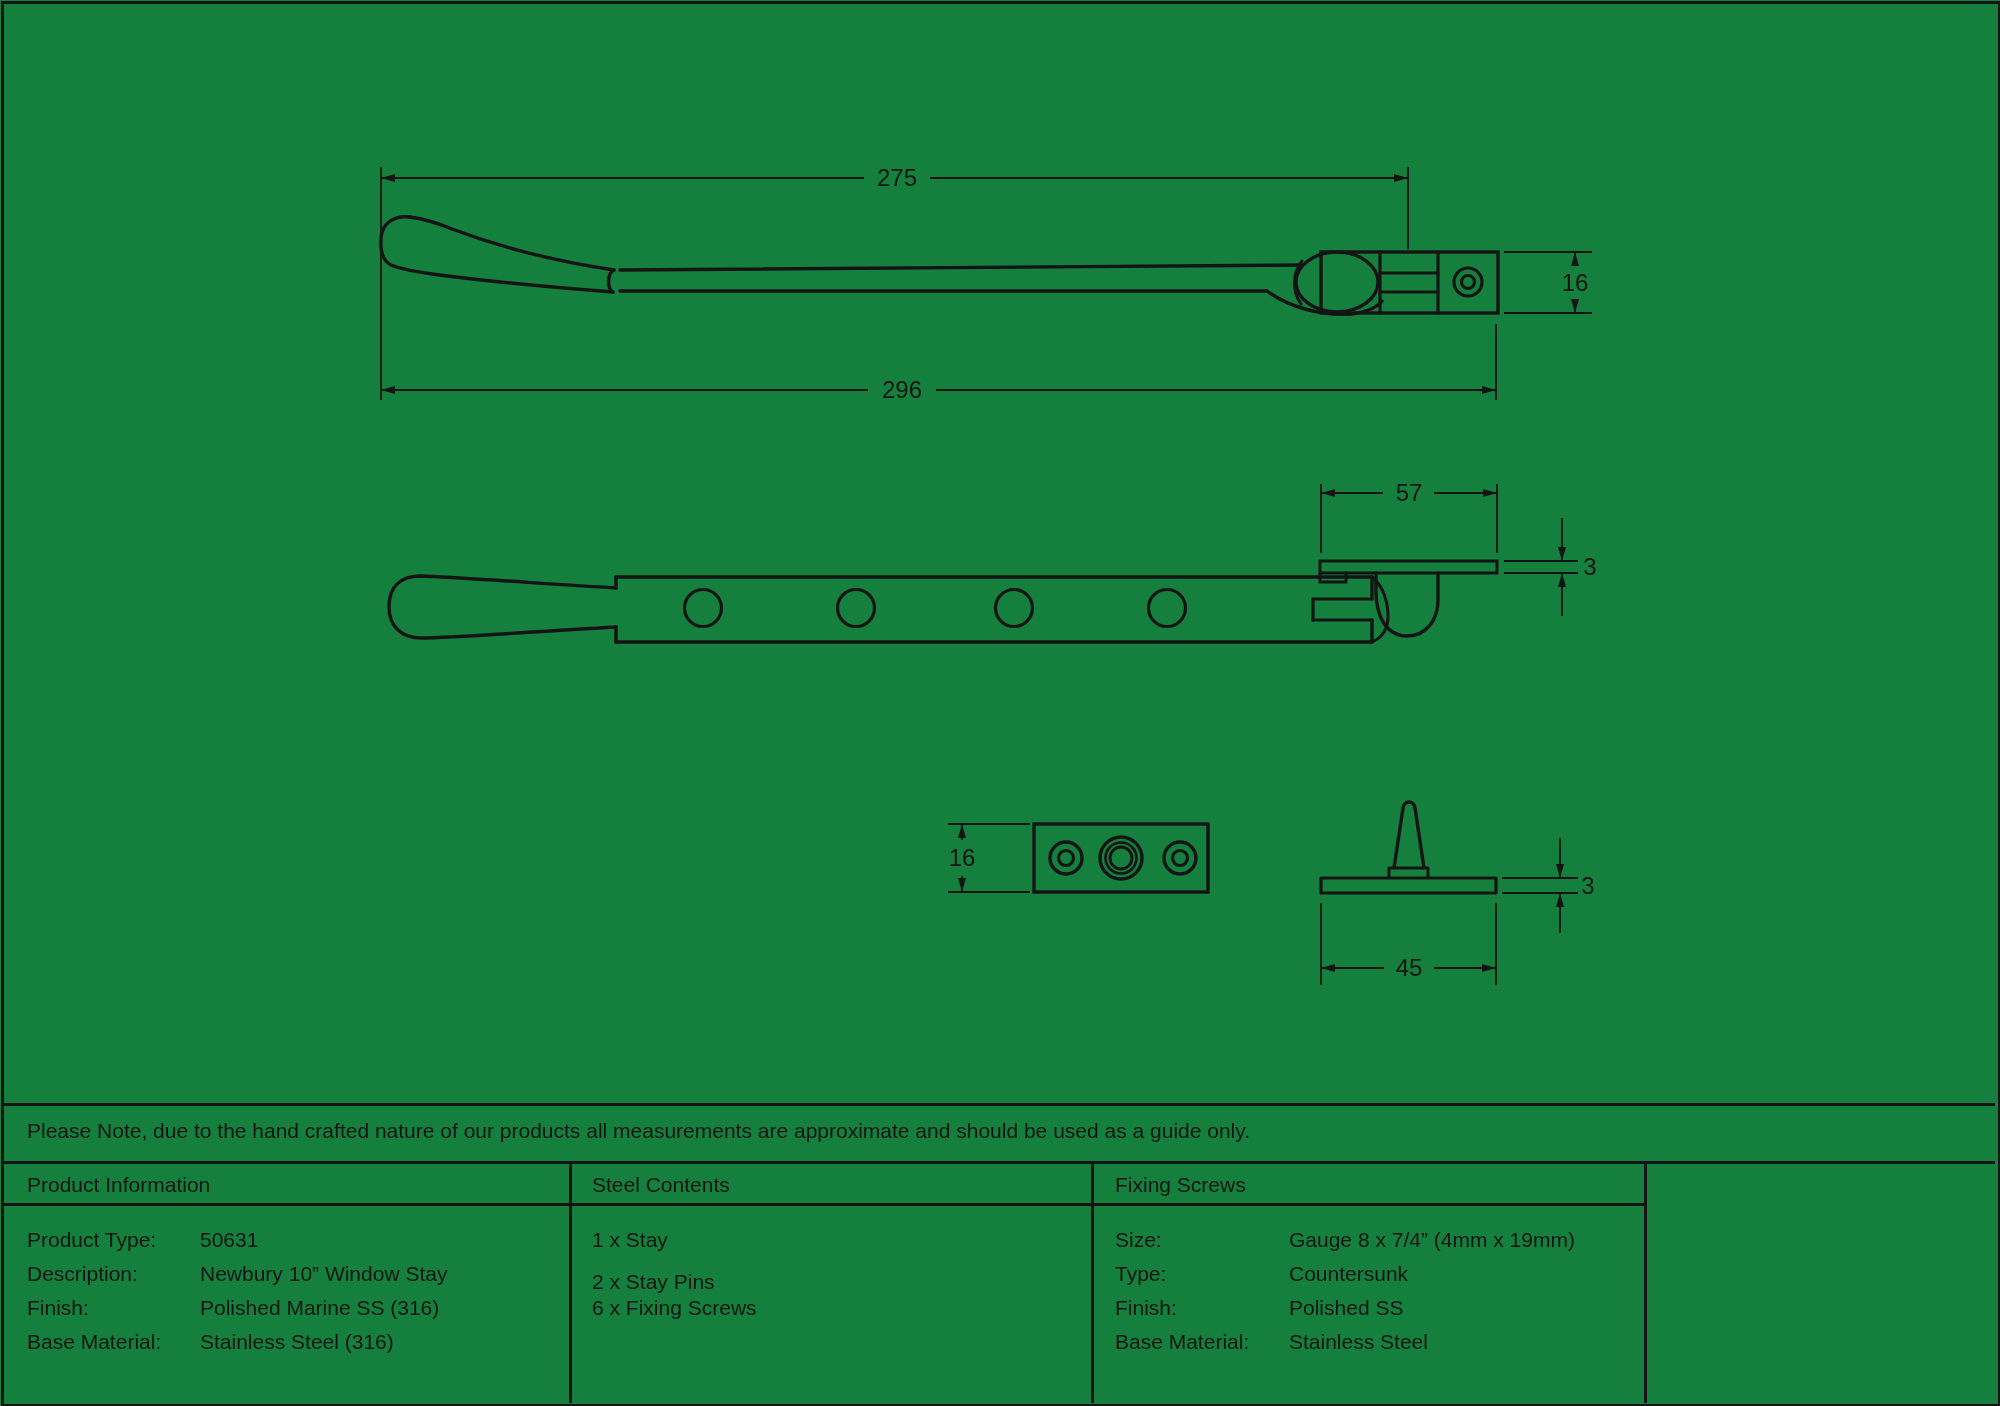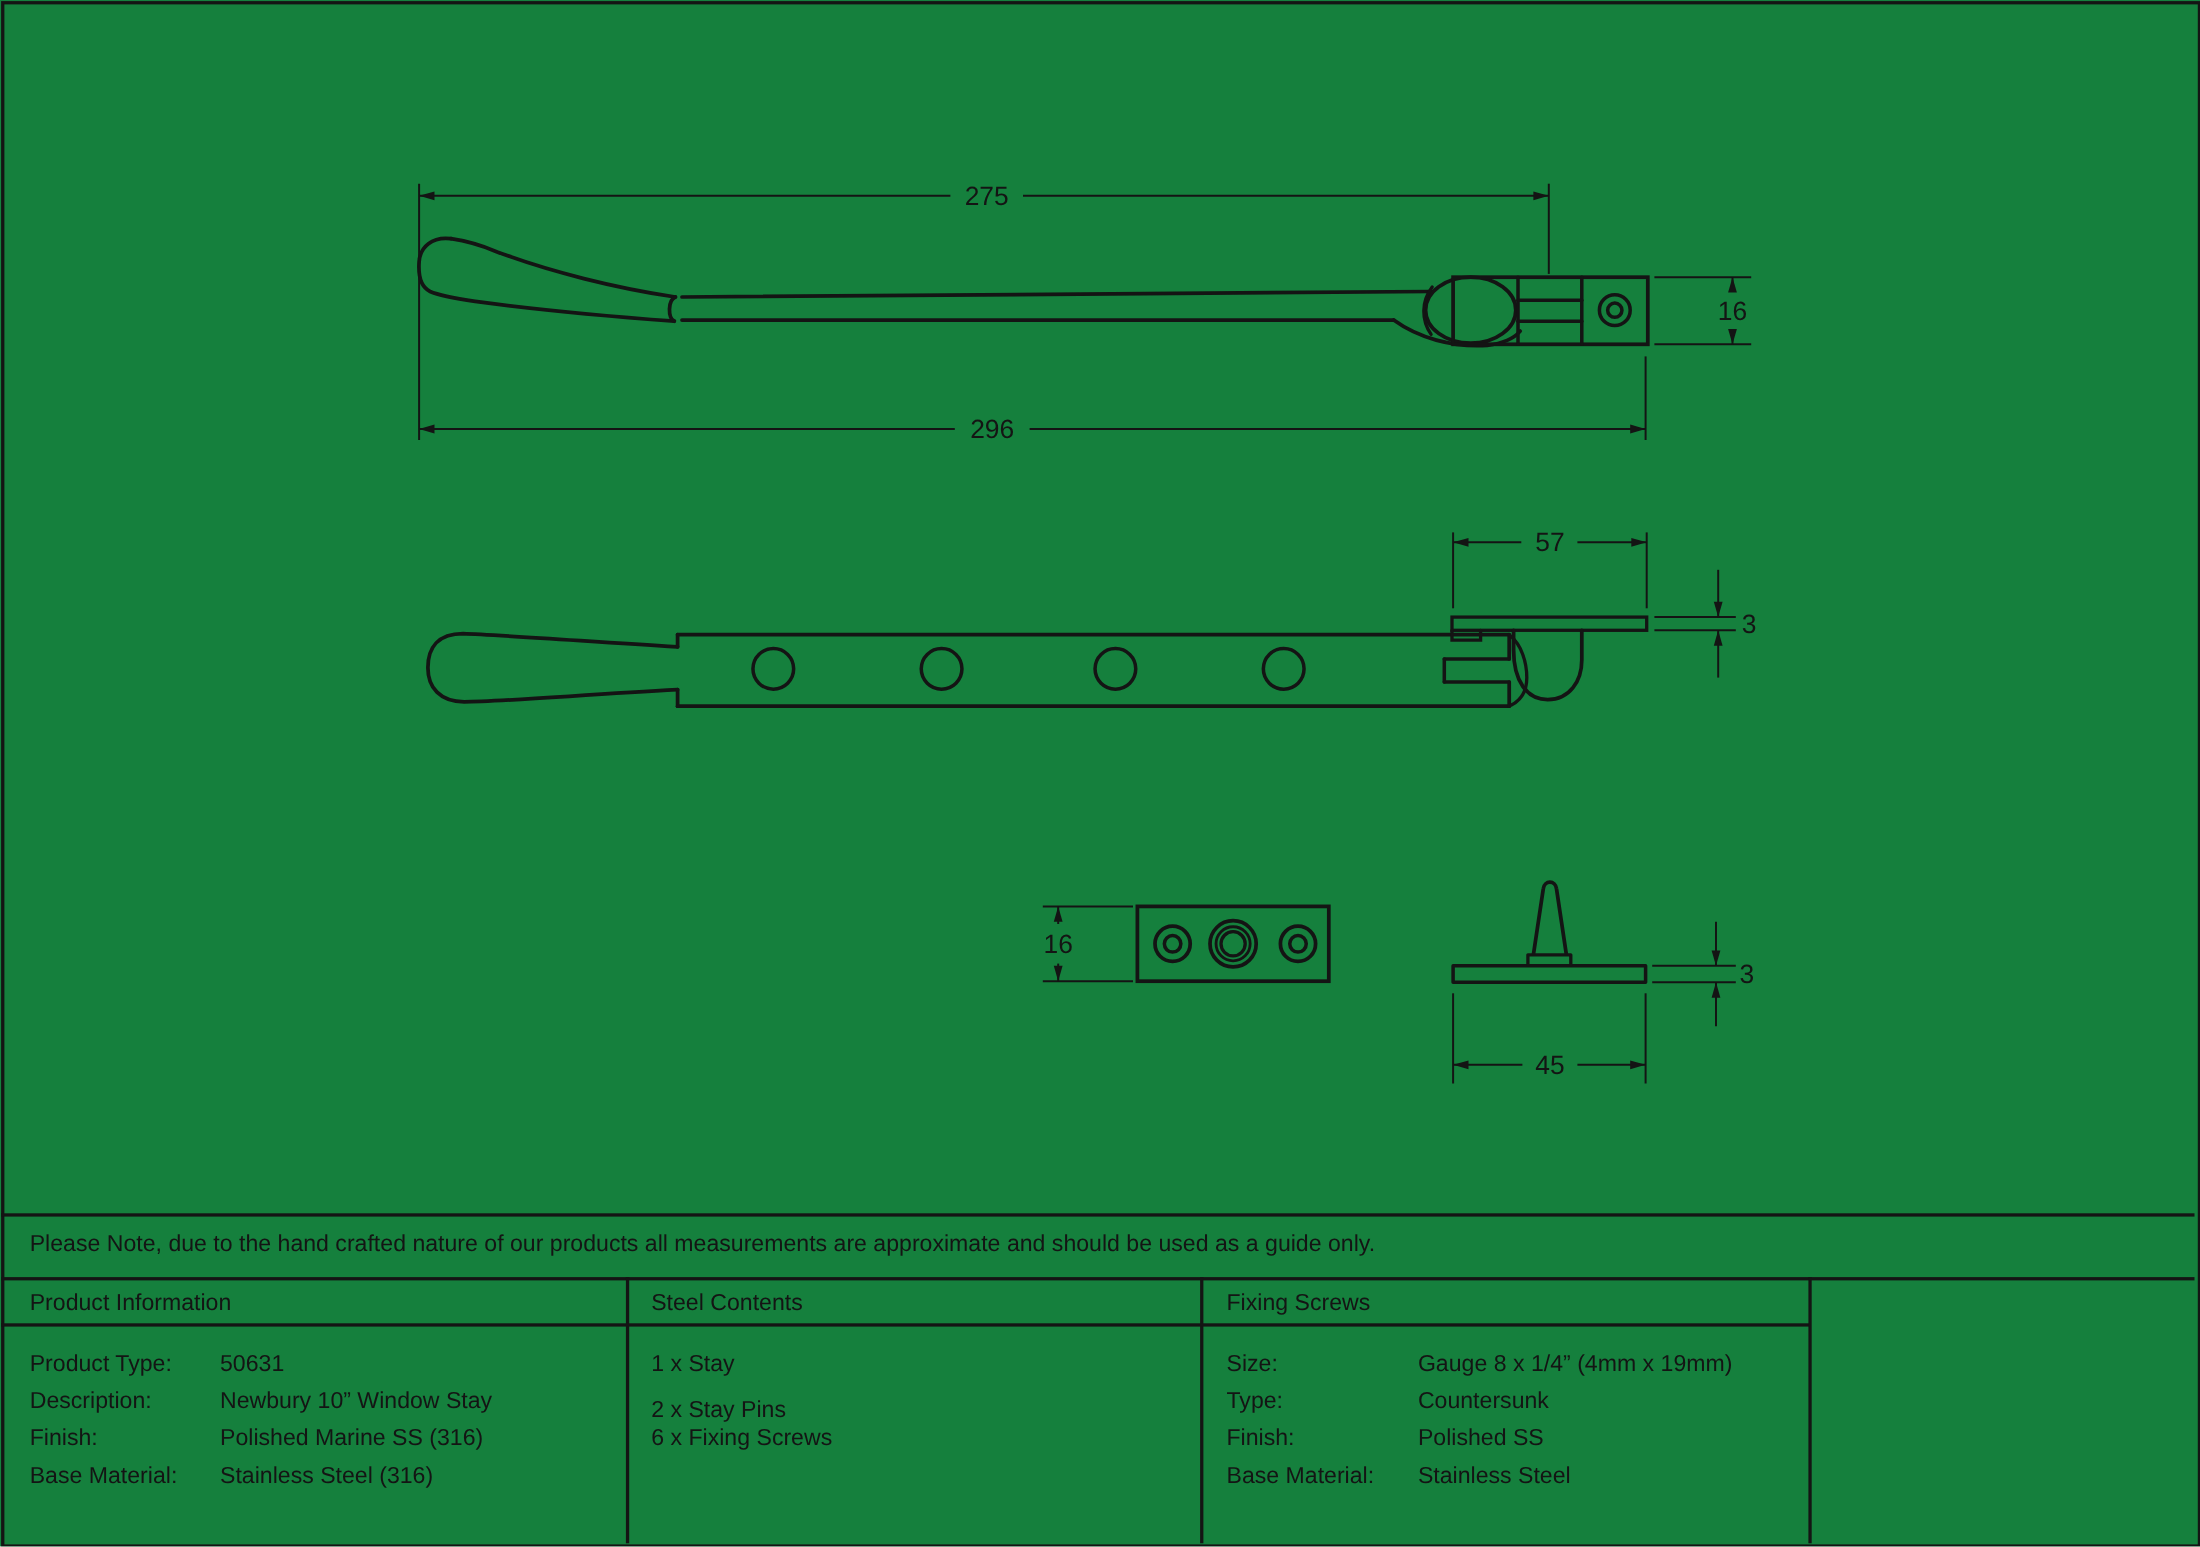--- a/index.html
+++ b/index.html
@@ -177,21 +177,21 @@
   <div class="txt" style="left:27px;top:1328px;">Base Material:</div>
   <div class="txt" style="left:200px;top:1328px;">Stainless Steel (316)</div>
 
   <div class="txt hdr" style="left:592px;top:1171px;">Steel Contents</div>
   <div class="txt" style="left:592px;top:1226px;">1 x Stay</div>
   <div class="txt" style="left:592px;top:1268px;">2 x Stay Pins</div>
   <div class="txt" style="left:592px;top:1294px;">6 x Fixing Screws</div>
 
   <div class="txt hdr" style="left:1115px;top:1171px;">Fixing Screws</div>
   <div class="txt" style="left:1115px;top:1226px;">Size:</div>
-  <div class="txt" style="left:1289px;top:1226px;">Gauge 8 x 1/4” (4mm x 19mm)</div>
+  <div class="txt" style="left:1289px;top:1226px;">Gauge 8 x 7/4” (4mm x 19mm)</div>
   <div class="txt" style="left:1115px;top:1260px;">Type:</div>
   <div class="txt" style="left:1289px;top:1260px;">Countersunk</div>
   <div class="txt" style="left:1115px;top:1294px;">Finish:</div>
   <div class="txt" style="left:1289px;top:1294px;">Polished SS</div>
   <div class="txt" style="left:1115px;top:1328px;">Base Material:</div>
   <div class="txt" style="left:1289px;top:1328px;">Stainless Steel</div>
 
 </div>
 
 </body></html>

